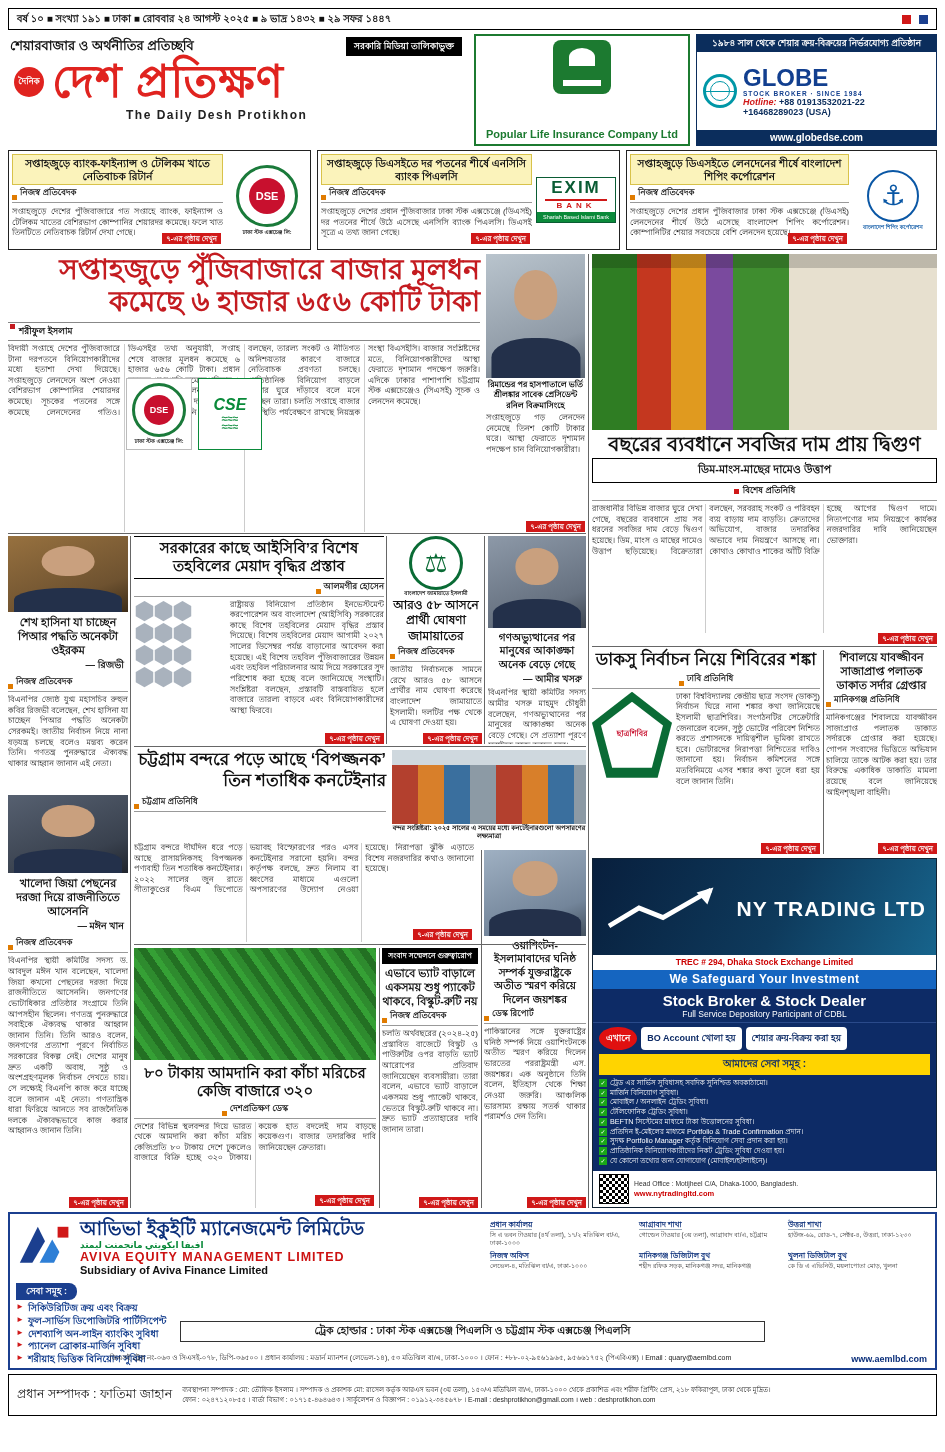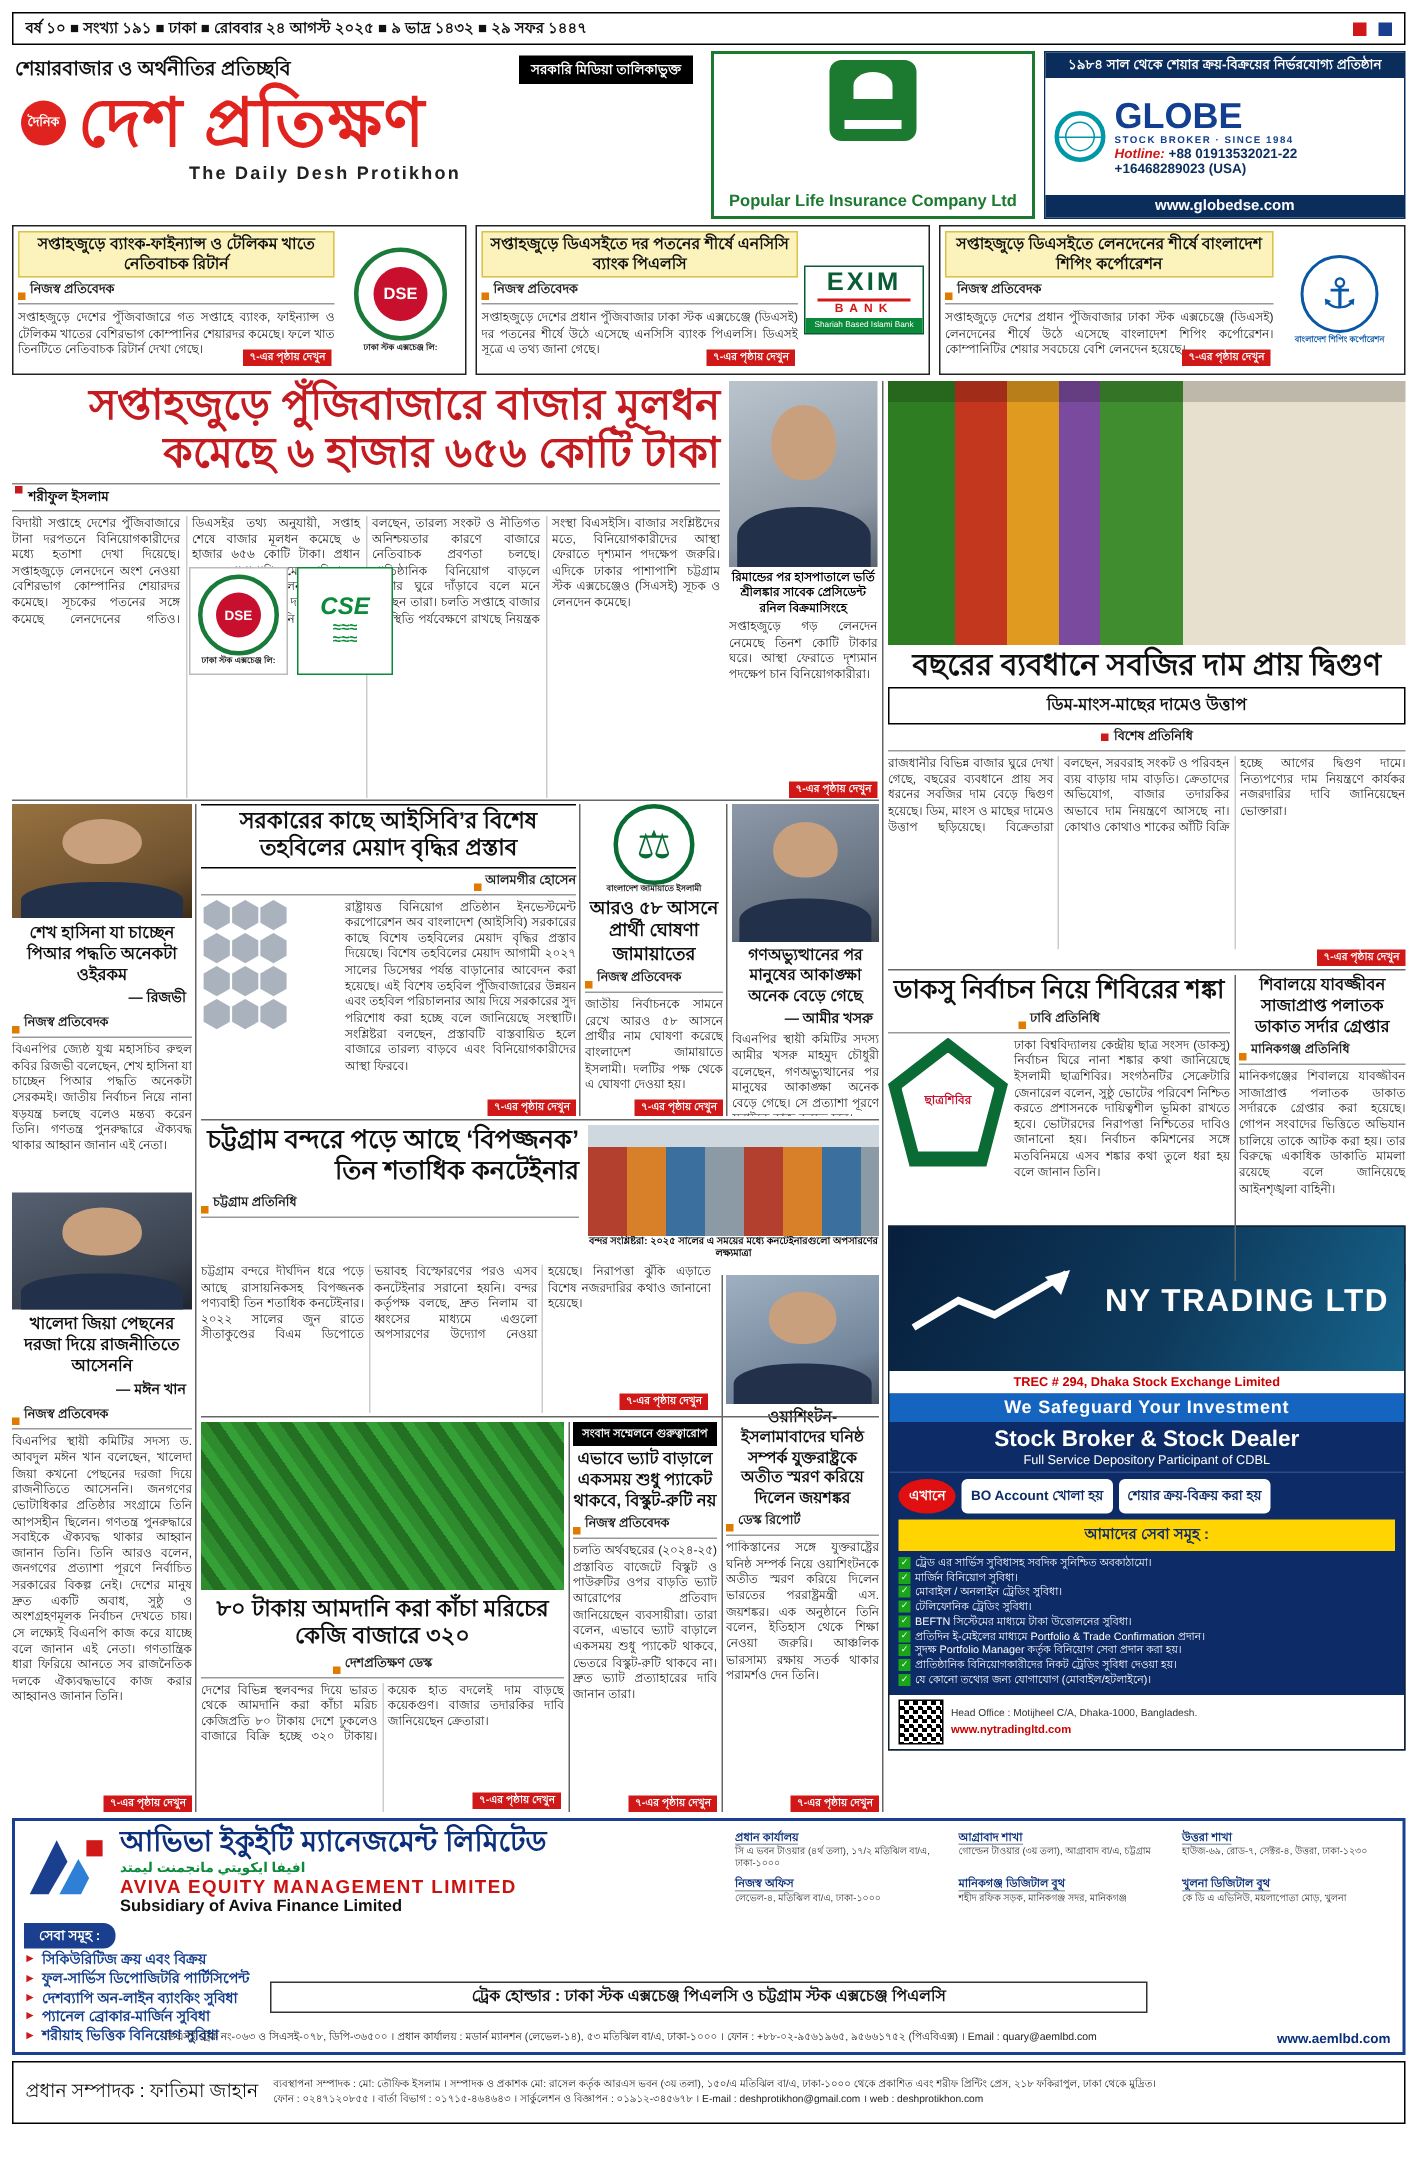--- a/index.html
+++ b/index.html
@@ -92,21 +92,21 @@
 .story{position:absolute;background:#fff;display:flex;flex-direction:column}
 .kicker{background:#000;color:#fff;font-size:7.5px;font-weight:700;text-align:center;padding:2px}
 .honey{float:left;width:92px;height:112px;margin:0 4px 2px 0;overflow:hidden;color:#a9b2bd;font-size:24px;line-height:.92;letter-spacing:-2px}
 .shibir{float:left;width:80px;height:86px;margin:0 4px 2px 0;background:#0a6b35;
  clip-path:polygon(50% 0,100% 36%,82% 100%,18% 100%,0 36%);position:relative;display:flex;align-items:center;justify-content:center}
 .shibir-in{width:62px;height:66px;background:#fff;clip-path:polygon(50% 0,100% 36%,82% 100%,18% 100%,0 36%);
  display:flex;align-items:center;justify-content:center;font-size:8px;font-weight:800;color:#c8102e;text-align:center}
 .jam-logo{width:54px;height:54px;border-radius:50%;border:3px solid #0a6b35;display:flex;align-items:center;justify-content:center;
  color:#0a6b35;font-size:26px;background:#fff;margin:0 auto}
 
-#nyad{left:592px;top:817px;width:345px;height:350px;border:1px solid #123;display:flex;flex-direction:column;background:#0d2b66}
+#nyad{left:592px;top:858px;width:345px;height:350px;border:1px solid #123;display:flex;flex-direction:column;background:#0d2b66}
 .ny-top{height:96px;position:relative;background:linear-gradient(115deg,#081f3d,#0e3a5c 55%,#17648c)}
 .ny-brand{position:absolute;right:10px;top:38px;font-size:21px;font-weight:800;color:#fff;letter-spacing:1px}
 .ny-trec{height:15px;background:#fff;color:#c00;font-size:8.5px;font-weight:700;text-align:center;line-height:15px}
 .ny-banner{height:19px;background:#1565c0;color:#fff;font-weight:700;text-align:center;font-size:12px;line-height:19px;letter-spacing:.5px}
 .ny-role{background:#0d2b66;color:#fff;text-align:center;padding:3px 2px;border-bottom:1px solid #2a4a8a}
 .ny-role1{font-size:15px;font-weight:800}
 .ny-role2{font-size:8.5px}
 .ny-boxes{display:flex;gap:4px;align-items:center;padding:4px 6px}
 .ny-here{background:#e01010;color:#fff;font-size:9px;font-weight:700;padding:4px 7px;border-radius:50%}
 .ny-pill{background:#fff;color:#0d2b66;font-size:9px;font-weight:800;padding:4px 6px;border-radius:4px}

